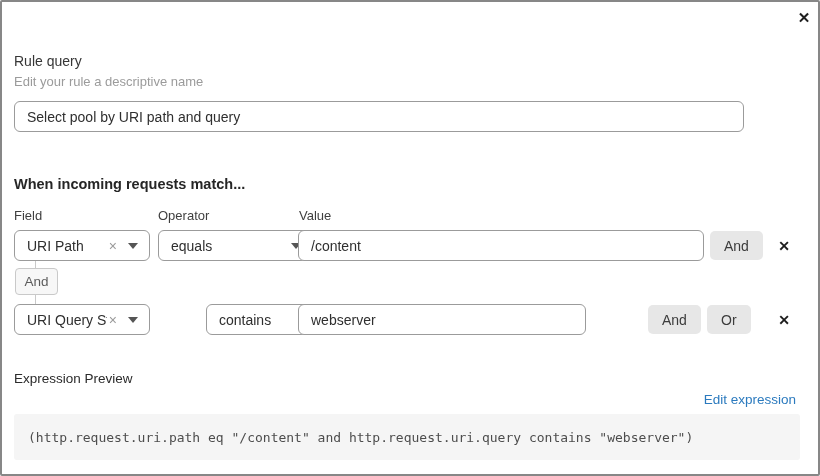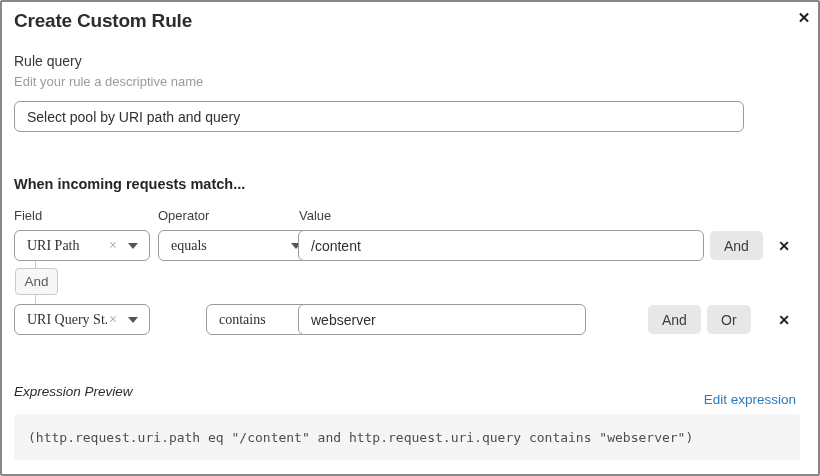--- a/index.html
+++ b/index.html
@@ -62,21 +62,20 @@
 
   .select-box {
     height: 31px;
     border: 1px solid #9b9b9b;
     border-radius: 6px;
     background: #ffffff;
     display: flex;
     align-items: center;
     padding: 0 11px 0 12px;
     cursor: pointer;
-    font-family: Liberation Serif, serif;
   }
   .select-label {
     flex: 1;
     font-size: 14px;
     color: #2f2f2f;
     white-space: nowrap;
     overflow: hidden;
   }
   .clear-x {
     font-size: 14px;
@@ -151,21 +150,20 @@
     font-size: 13px;
     color: #4d4d4d;
     white-space: nowrap;
   }
 </style>
 </head>
 <body>
 
 <div class="dialog">
 
-  <h1 class="abs dialog-title">Create Custom Rule</h1>
   <button class="abs close-btn">✕</button>
 
   <div class="abs field-label" style="left:12px; top:51px;">Rule query</div>
   <div class="abs hint-text" style="left:12px; top:72px;">Edit your rule a descriptive name</div>
   <input type="text" class="abs text-input" style="left: 12px; top: 99px; width: 730px;" value="Select pool by URI path and query">
 
   <div class="abs section-heading" style="left:12px; top:174px;">When incoming requests match...</div>
 
   <div class="abs col-label" style="left:12px;  top:206px;">Field</div>
   <div class="abs col-label" style="left:156px; top:206px;">Operator</div>
@@ -195,19 +193,19 @@
   </div>
   <div class="abs select-box" style="left:156px; top:302px; width:138px;margin-left:48px;">
     <span class="select-label">contains</span>
     <span class="caret"></span>
   </div>
   <input type="text" class="abs text-input" style="left: 296px; top: 302px; width: 288px;" value="webserver">
   <button class="abs logic-btn" style="left:646px; top:303px;">And</button>
   <button class="abs logic-btn" style="left:705px; top:303px;">Or</button>
   <button class="abs delete-btn" style="left:772px; top:308px;">✕</button>
 
-  <div class="abs preview-label" style="left:12px; top:382px;font-style:italic;">Expression Preview</div>
+  <div class="abs preview-label" style="left:12px; top:369px;">Expression Preview</div>
   <a class="abs edit-link" style="right:22px; top:390px;">Edit expression</a>
   <div class="abs code-block" style="left:12px; top:412px;">
     <span class="code-text">(http.request.uri.path eq "/content" and http.request.uri.query contains "webserver")</span>
   </div>
 
 </div>
 
 </body></html>

